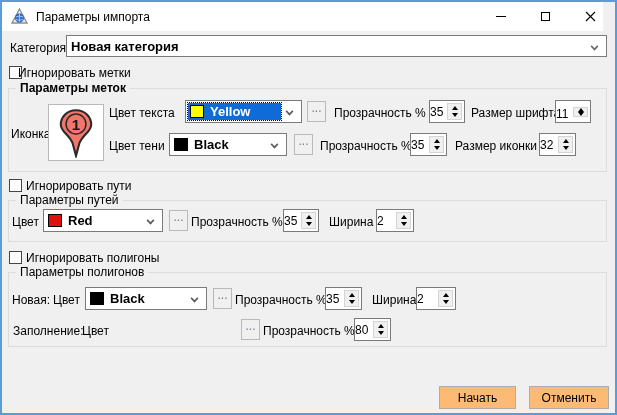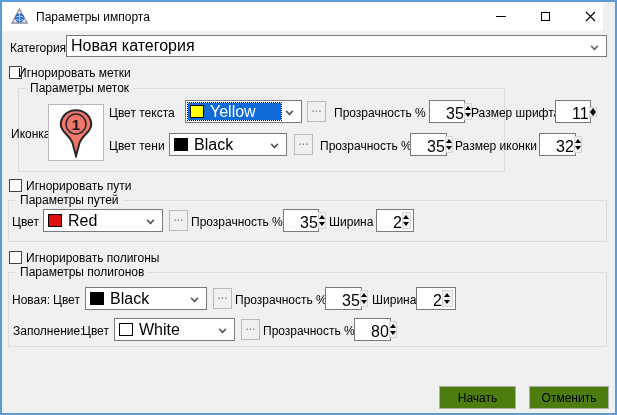--- a/index.html
+++ b/index.html
@@ -24,21 +24,21 @@
     display:flex; align-items:center; justify-content:center;
   }
   .glyph-min { width:10px; height:1px; background:#000; }
   .glyph-max { width:9px; height:9px; border:1px solid #000; background:transparent; }
   .lbl { position:absolute; font-size:12px; color:#000; white-space:nowrap; }
   .combo {
     position:absolute; height:22px; background:#fff;
     border:1px solid #7A7A7A; display:flex; align-items:center;
   }
   .combo .swatch { width:14px; height:13px; border:1px solid #000; margin-left:4px; flex:0 0 auto; }
-  .combo .ctext { font-size:16px; color:#000; margin-left:6px; white-space:nowrap; }
+  .combo .ctext { font-size:13px; color:#000; margin-left:6px; white-space:nowrap;font-weight:bold; }
   .chev {
     position:absolute; right:8px; top:7px; width:7px; height:7px;
     border-right:2px solid #5a5a5a; border-bottom:2px solid #5a5a5a;
     transform:rotate(45deg) scale(.8,.8); transform-origin:center;
   }
   .chev.light { border-color:#6a6a6a; }
   .combo-inner-sel {
     position:absolute; left:2px; top:2px; bottom:2px; right:20px;
     background:#0F6BD7; outline:1px dotted #000;
     display:flex; align-items:center;
@@ -47,21 +47,21 @@
   .combo-inner-sel .ctext { color:#fff; }
   .ellipsis-btn {
     position:absolute; width:19px; height:21px;
     background:#F0F0F0; border:1px solid #B9B9B9;
     font-size:12px; color:#6E7B8B; text-align:center; line-height:12px;
   }
   .spinner {
     position:absolute; height:23px; background:#fff; border:1px solid #7A7A7A;
     display:flex;
   }
-  .spinner .sval { flex:1; font-size:16px; color:#000; padding:4px 0 0 16px; }
+  .spinner .sval { flex:1; font-size:12px; color:#000; padding:4px 0 0 0; }
   .spinner .arrows {
     width:15px; margin:2px 2px 2px 0; background:#F0F0F0; border:1px solid #D4D4D4;
     display:flex; flex-direction:column;
   }
   .spinner .acell { flex:1; display:flex; align-items:center; justify-content:center; }
   .tri-up { width:0; height:0; border-left:3.5px solid transparent; border-right:3.5px solid transparent; border-bottom:4px solid #000; }
   .tri-down { width:0; height:0; border-left:3.5px solid transparent; border-right:3.5px solid transparent; border-top:4px solid #000; }
   .checkbox {
     position:absolute; width:13px; height:13px; background:#fff; border:1px solid #454545;
   }
@@ -70,21 +70,21 @@
   }
   .group-title {
     position:absolute; top:-8px; left:7px; background:#F0F0F0; padding:0 4px;
     font-size:12px; color:#000; white-space:nowrap;
   }
   .icon-preview {
     position:absolute; background:#fff; border:1px solid #B9B9B9;
     display:flex; align-items:center; justify-content:center;
   }
   .push-btn {
-    position:absolute; height:23px; background:#4d7c0f; border:1px solid #ADADAD;
+    position:absolute; height:23px; background:#fdba74; border:1px solid #ADADAD;
     font-size:12px; color:#000; display:flex; align-items:center; justify-content:center;
   }
 </style>
 </head>
 <body>
 
 <div class="window">
 
   <div class="titlebar">
     <svg class="app-icon" viewBox="0 0 17 17">
@@ -108,21 +108,21 @@
 
   <div class="lbl" style="left:8px; top:39px;">Категория:</div>
   <div class="combo" style="left:64px; top:33px; width:541px;">
     <span class="ctext" style="margin-left:4px;">Новая категория</span>
     <span class="chev light"></span>
   </div>
 
   <div class="checkbox" style="left:7px; top:64px;"></div>
   <div class="lbl" style="left:16px; top:64px;">Игнорировать метки</div>
 
-  <div class="group" style="left:16px; top:86px; width:487px; height:84px;">
+  <div class="group" style="left:6px; top:86px; width:599px; height:84px;font-weight:bold;">
     <div class="group-title">Параметры меток</div>
   </div>
   <div class="lbl" style="left:9px; top:125px;">Иконка</div>
   <div class="icon-preview" style="left:46px; top:102px; width:56px; height:57px;">
     <svg width="38" height="50" viewBox="0 0 40 52">
       <path d="M20 2 C10 2 4 9.5 4 17 C4 25 13 27.5 16.5 37 L20 50 L23.5 37 C27 27.5 36 25 36 17 C36 9.5 30 2 20 2 Z" fill="#F1776D" stroke="#2A2A2A" stroke-width="2.2"></path>
       <circle cx="20" cy="16.5" r="10.5" fill="#F1776D" stroke="#2A2A2A" stroke-width="1.6"></circle>
       <text x="20" y="22.5" text-anchor="middle" font-family="Liberation Sans, sans-serif" font-size="16" font-weight="bold" fill="#1A1A1A">1</text>
     </svg>
   </div>
@@ -266,25 +266,20 @@
           <span class="tri-up"></span>
         </span>
       <span class="acell">
           <span class="tri-down"></span>
         </span>
     </span>
   </div>
 
   <div class="lbl" style="left:11px; top:322px;">Заполнение:</div>
   <div class="lbl" style="left:80px; top:322px;">Цвет</div>
-  <div class="combo" style="left:112px; top:316px; width:121px; height:23px;">
-    <span class="swatch" style="background: rgb(255, 255, 255);"></span>
-    <span class="ctext">White</span>
-    <span class="chev"></span>
-  </div>
   <div class="ellipsis-btn" style="left:239px; top:317px;">...</div>
   <div class="lbl" style="left:261px; top:322px;">Прозрачность %</div>
   <div class="spinner" style="left:352px; top:316px; width:37px;">
     <span class="sval">80</span>
     <span class="arrows">
       <span class="acell">
           <span class="tri-up"></span>
         </span>
       <span class="acell">
           <span class="tri-down"></span>

